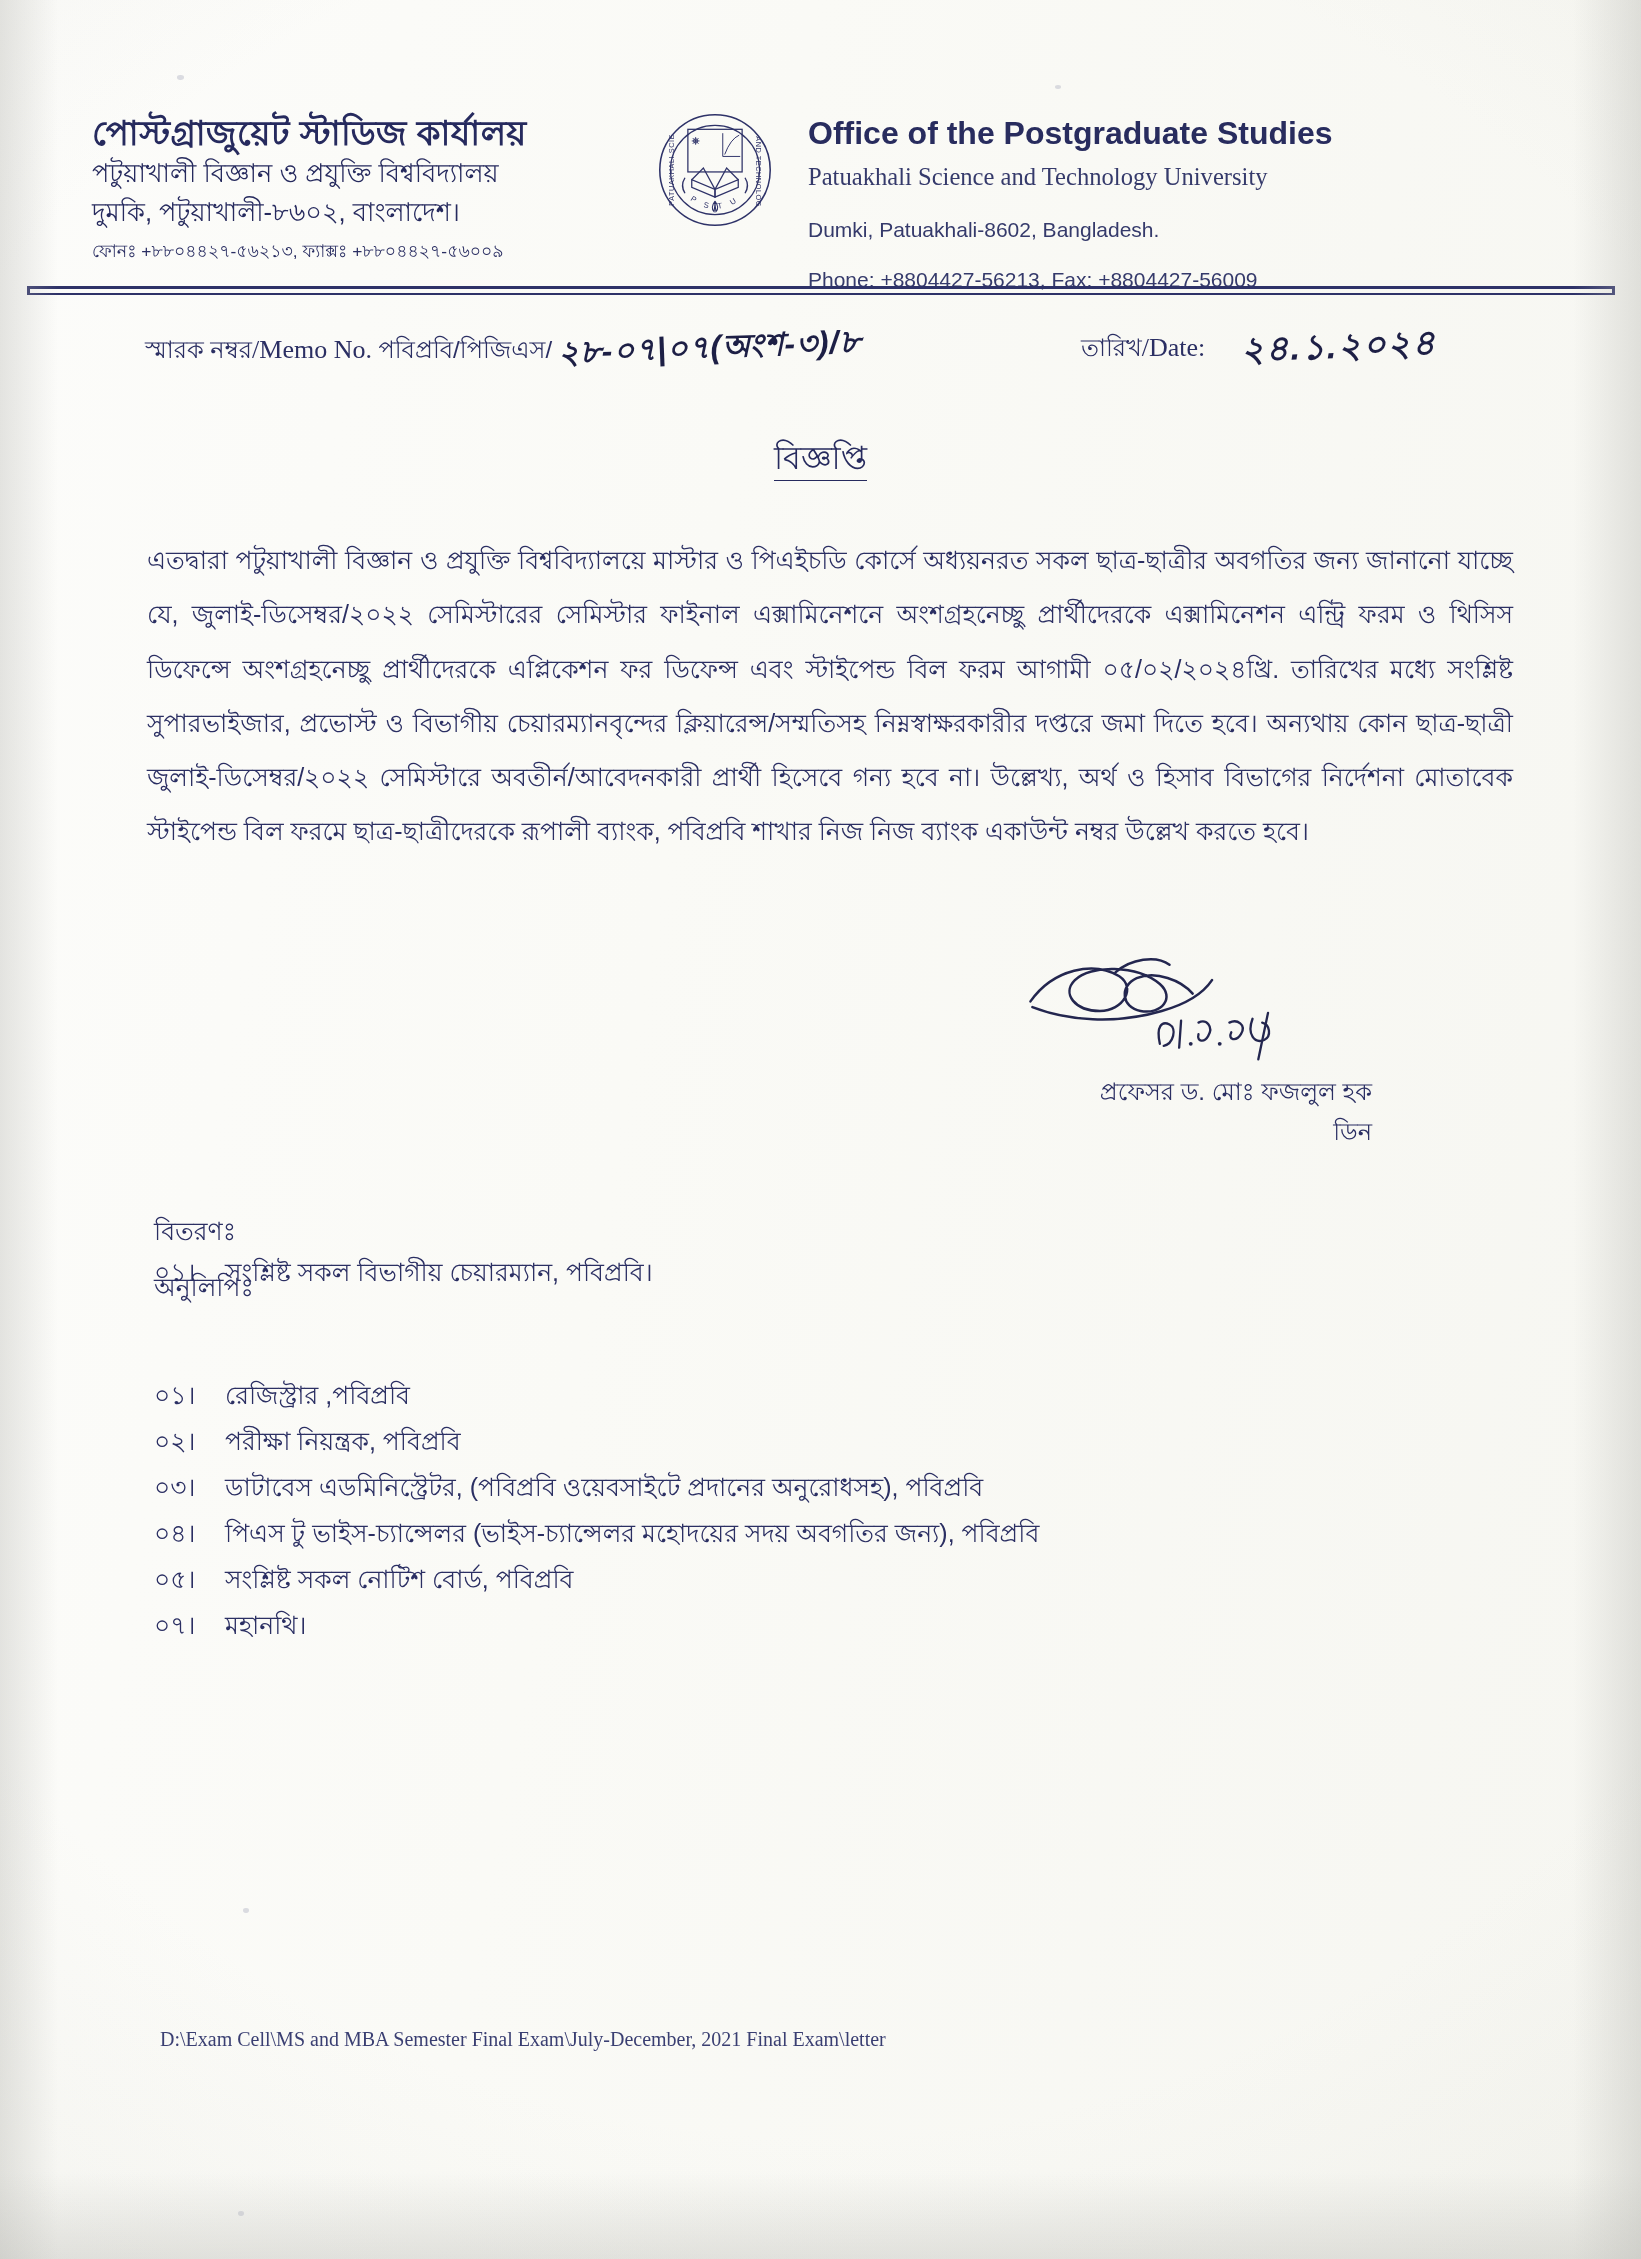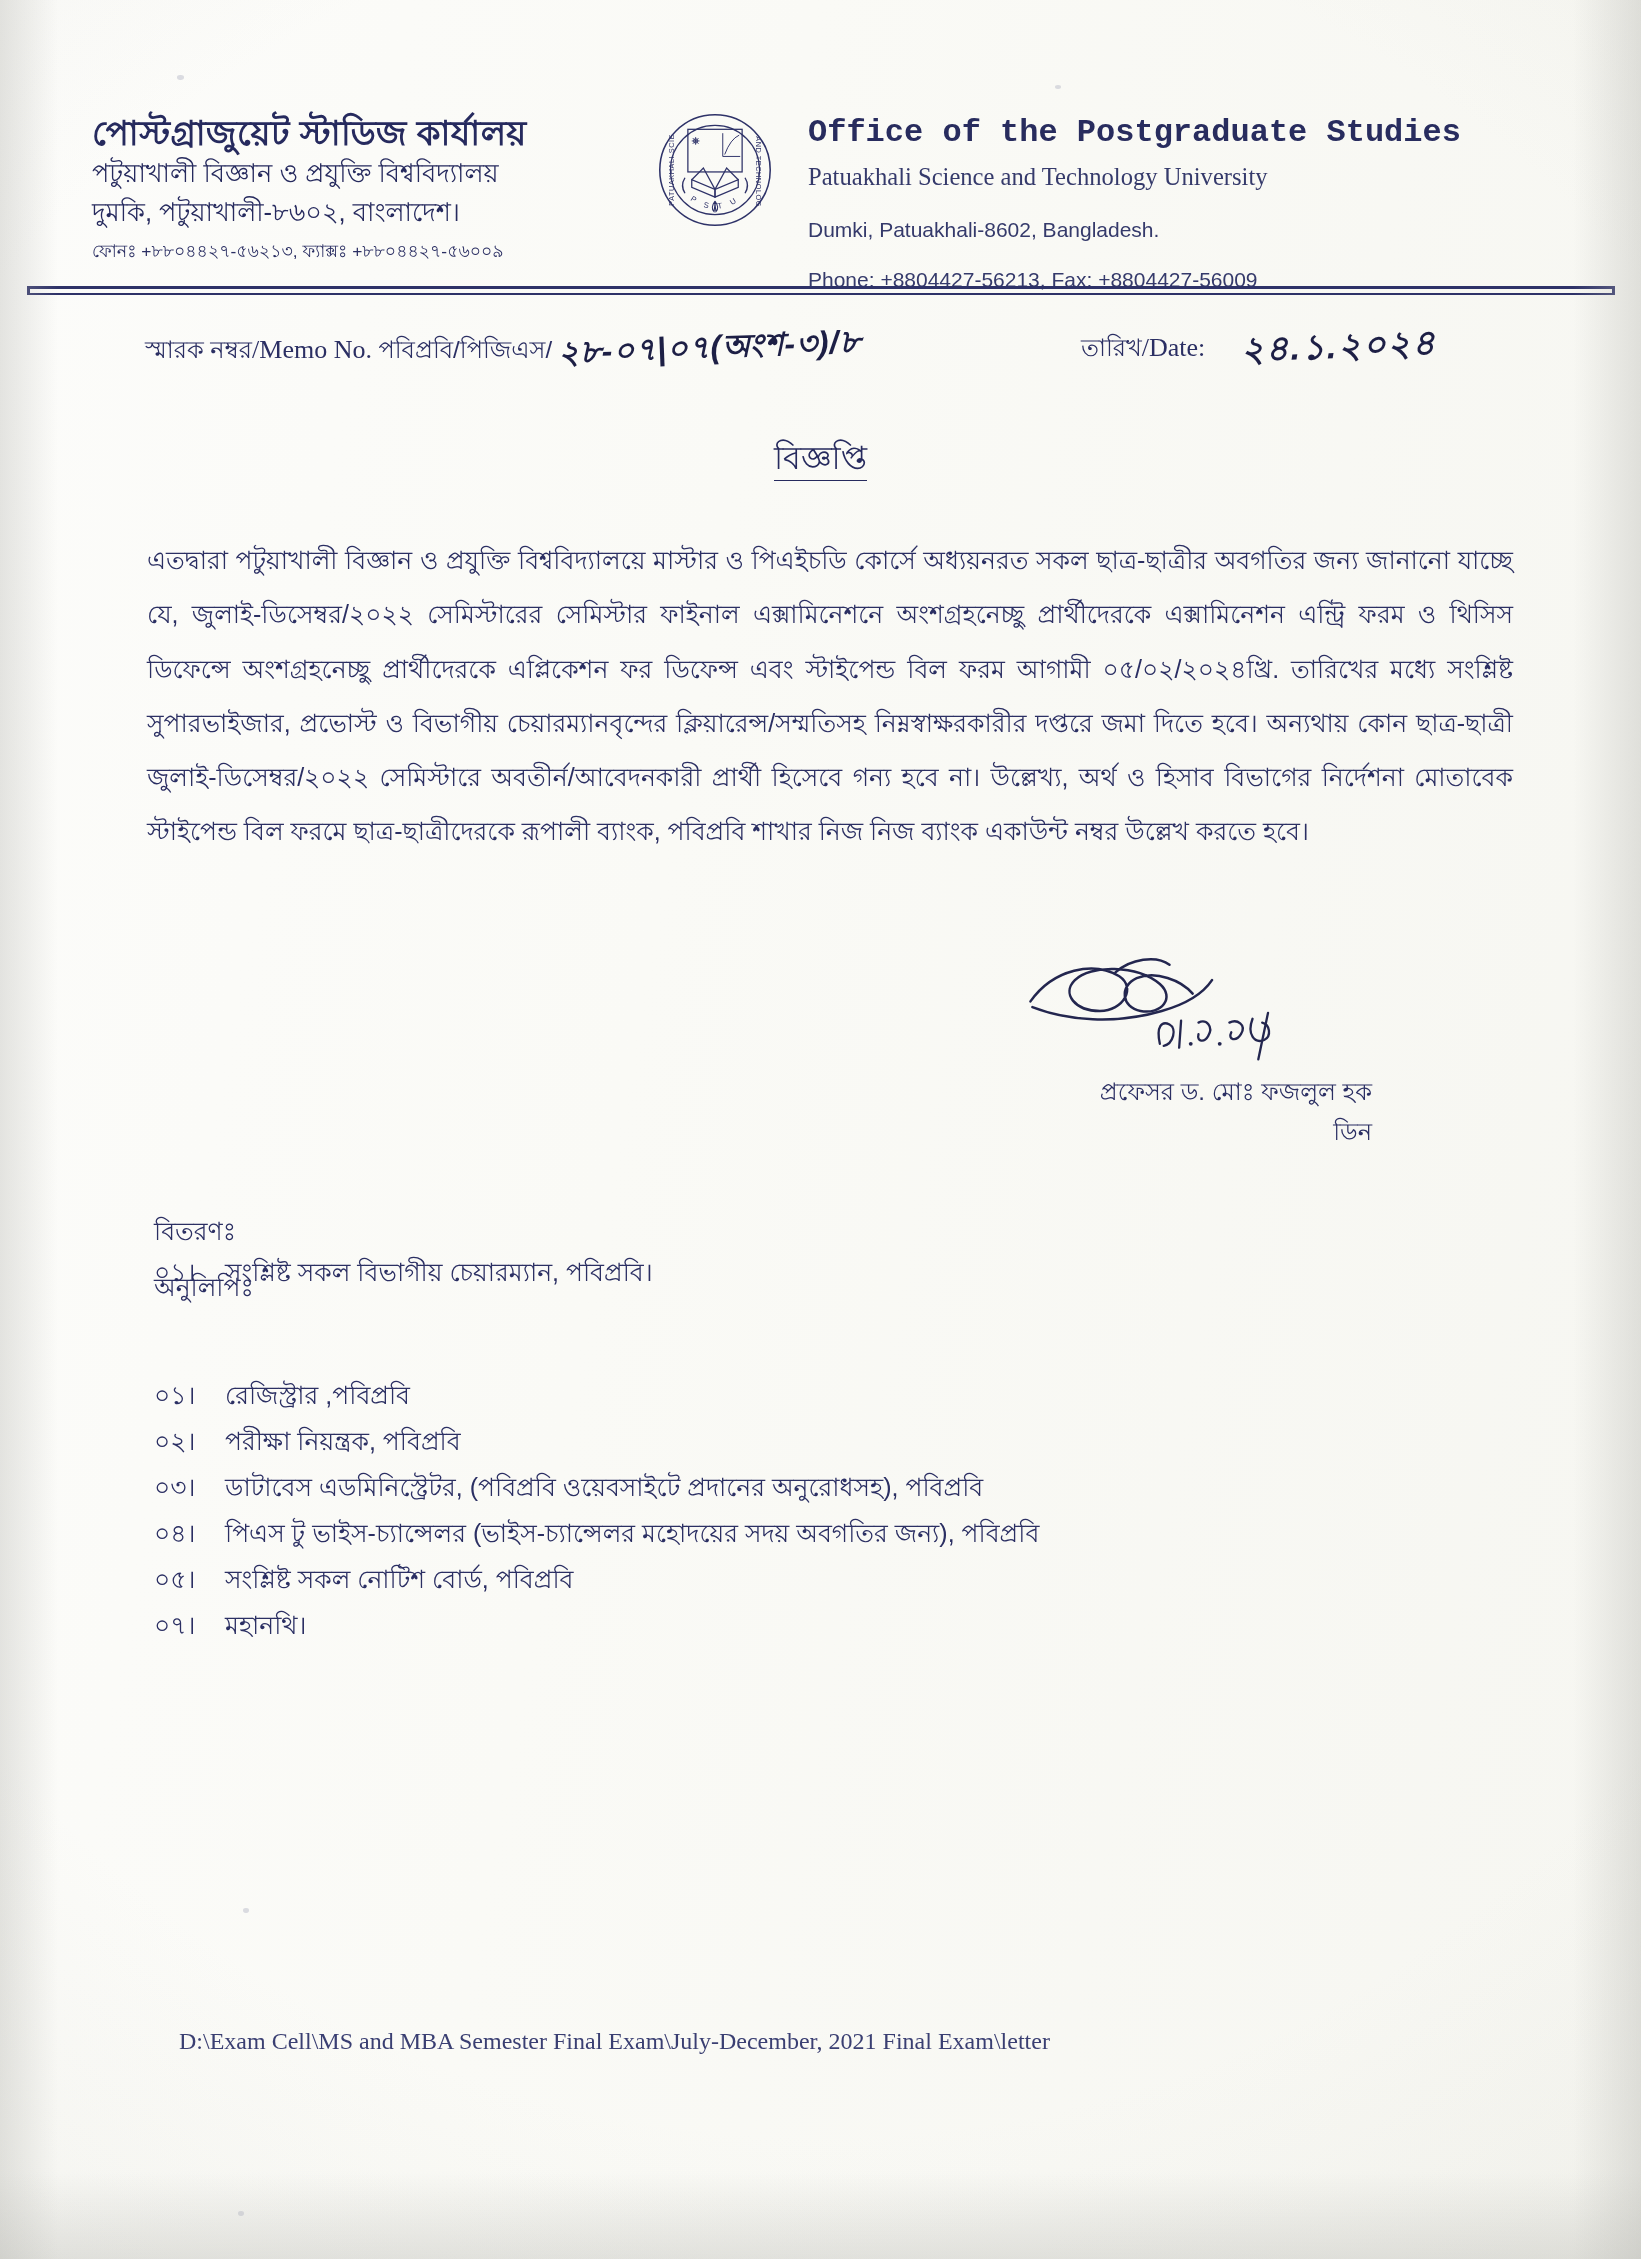--- a/index.html
+++ b/index.html
@@ -80,21 +80,21 @@
   .header-logo {
     width: 145px;
     display: flex;
     justify-content: center;
     padding-top: 1.9px;
   }
   .logo-wrap { position: relative; width: 124px; height: 124px; }
 
   .header-right { flex: 1; padding-top: 7.7px; padding-left: 21px; }
   .hr-1 {
-    font-family: Liberation Mono, monospace;
+    font-family: Liberation Sans, sans-serif;
     font-size: 32px;
     font-weight: bold;
     color: #282c5e;
     line-height: 1.2;
     white-space: nowrap;
   }
   .hr-2 {
     font-family: "Liberation Serif", "DejaVu Serif", serif;
     font-size: 24.6px;
     color: #353a6b;
@@ -232,24 +232,24 @@
     line-height: 1.0;
     margin-bottom: 21px;
     white-space: nowrap;
   }
   .li-num { min-width: 71px; }
   .li-text { }
 
   
   .footer-path {
     position: absolute;
-    left: 179px;
+    left: 160px;
     top: 2028px;
     font-family: "Liberation Serif", "DejaVu Serif", serif;
-    font-size: 24px;
+    font-size: 20px;
     color: #3a3f72;
     white-space: nowrap;
   }
   .speck { position:absolute; background:#b9bcc9; border-radius:50%; opacity:.5; }
 </style>
 </head>
 <body>
 
 <div class="page">
   <div class="paper-tint"></div>

